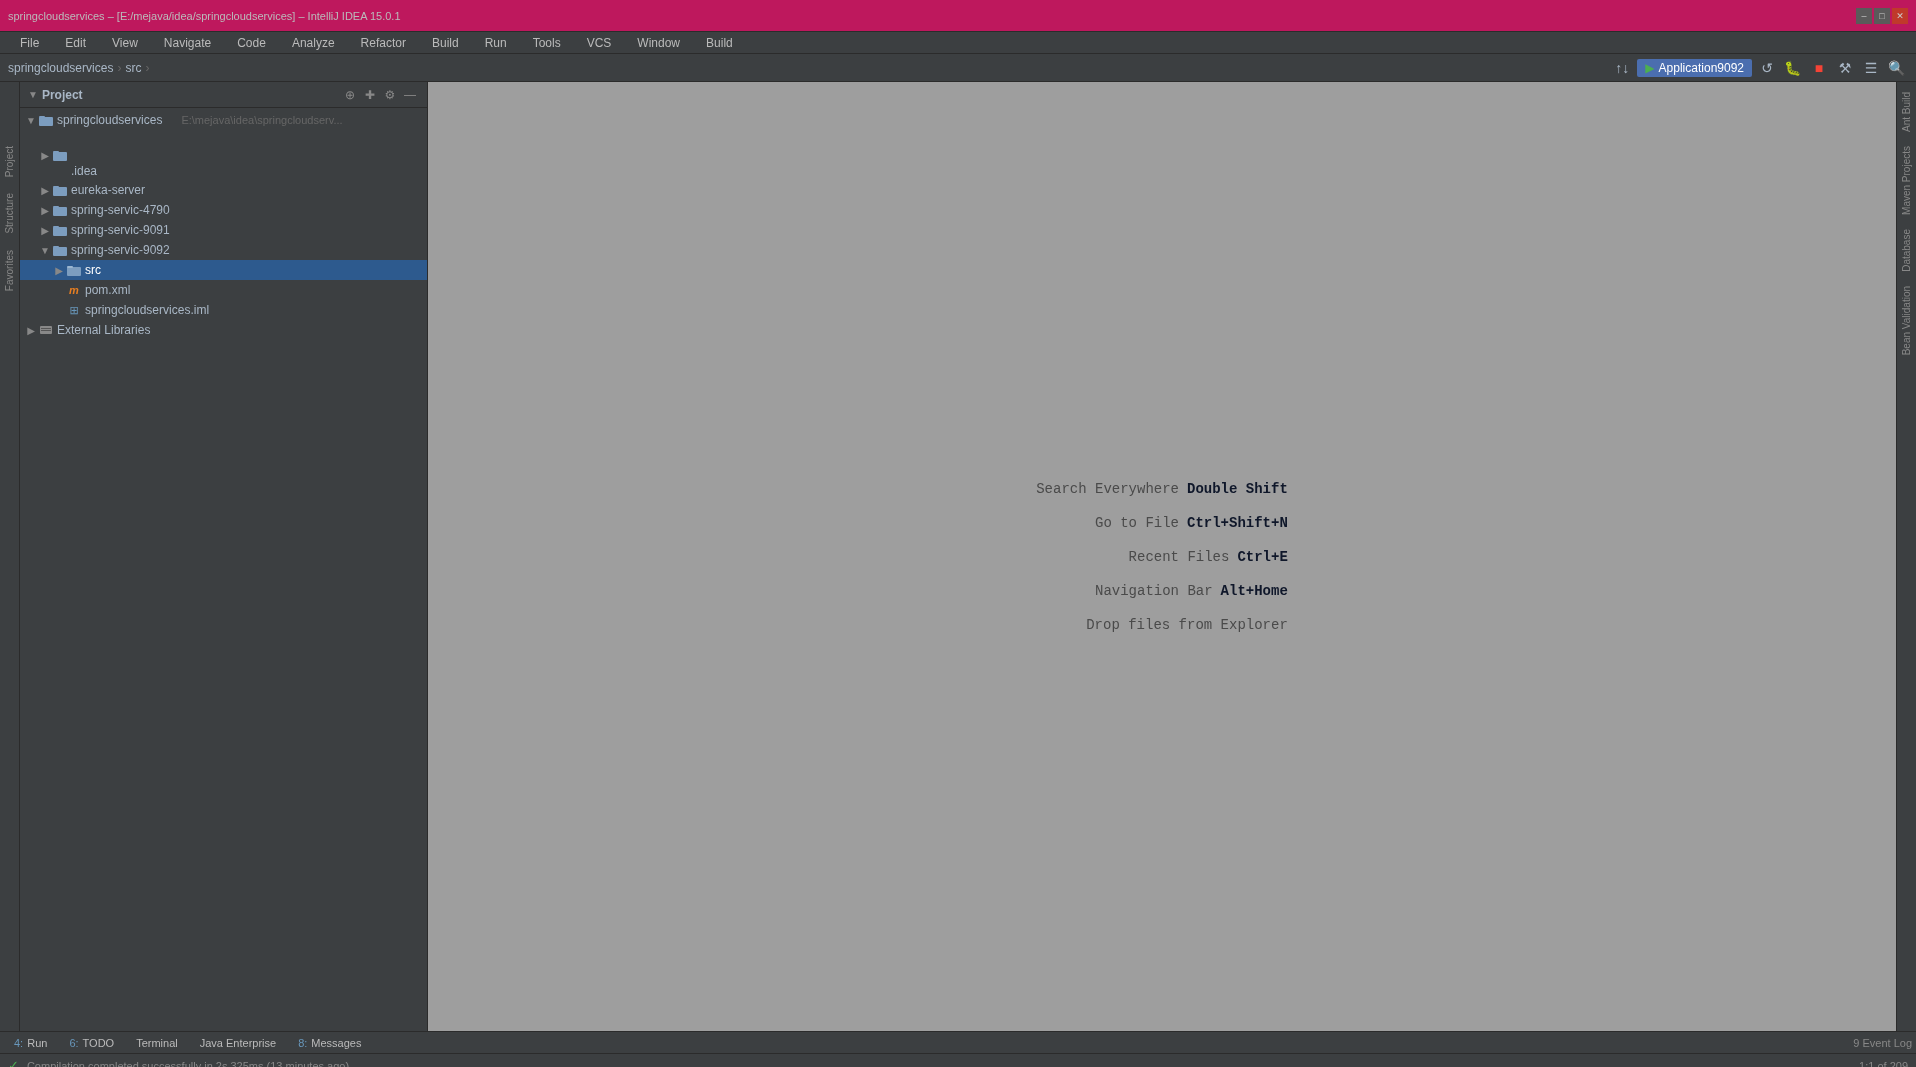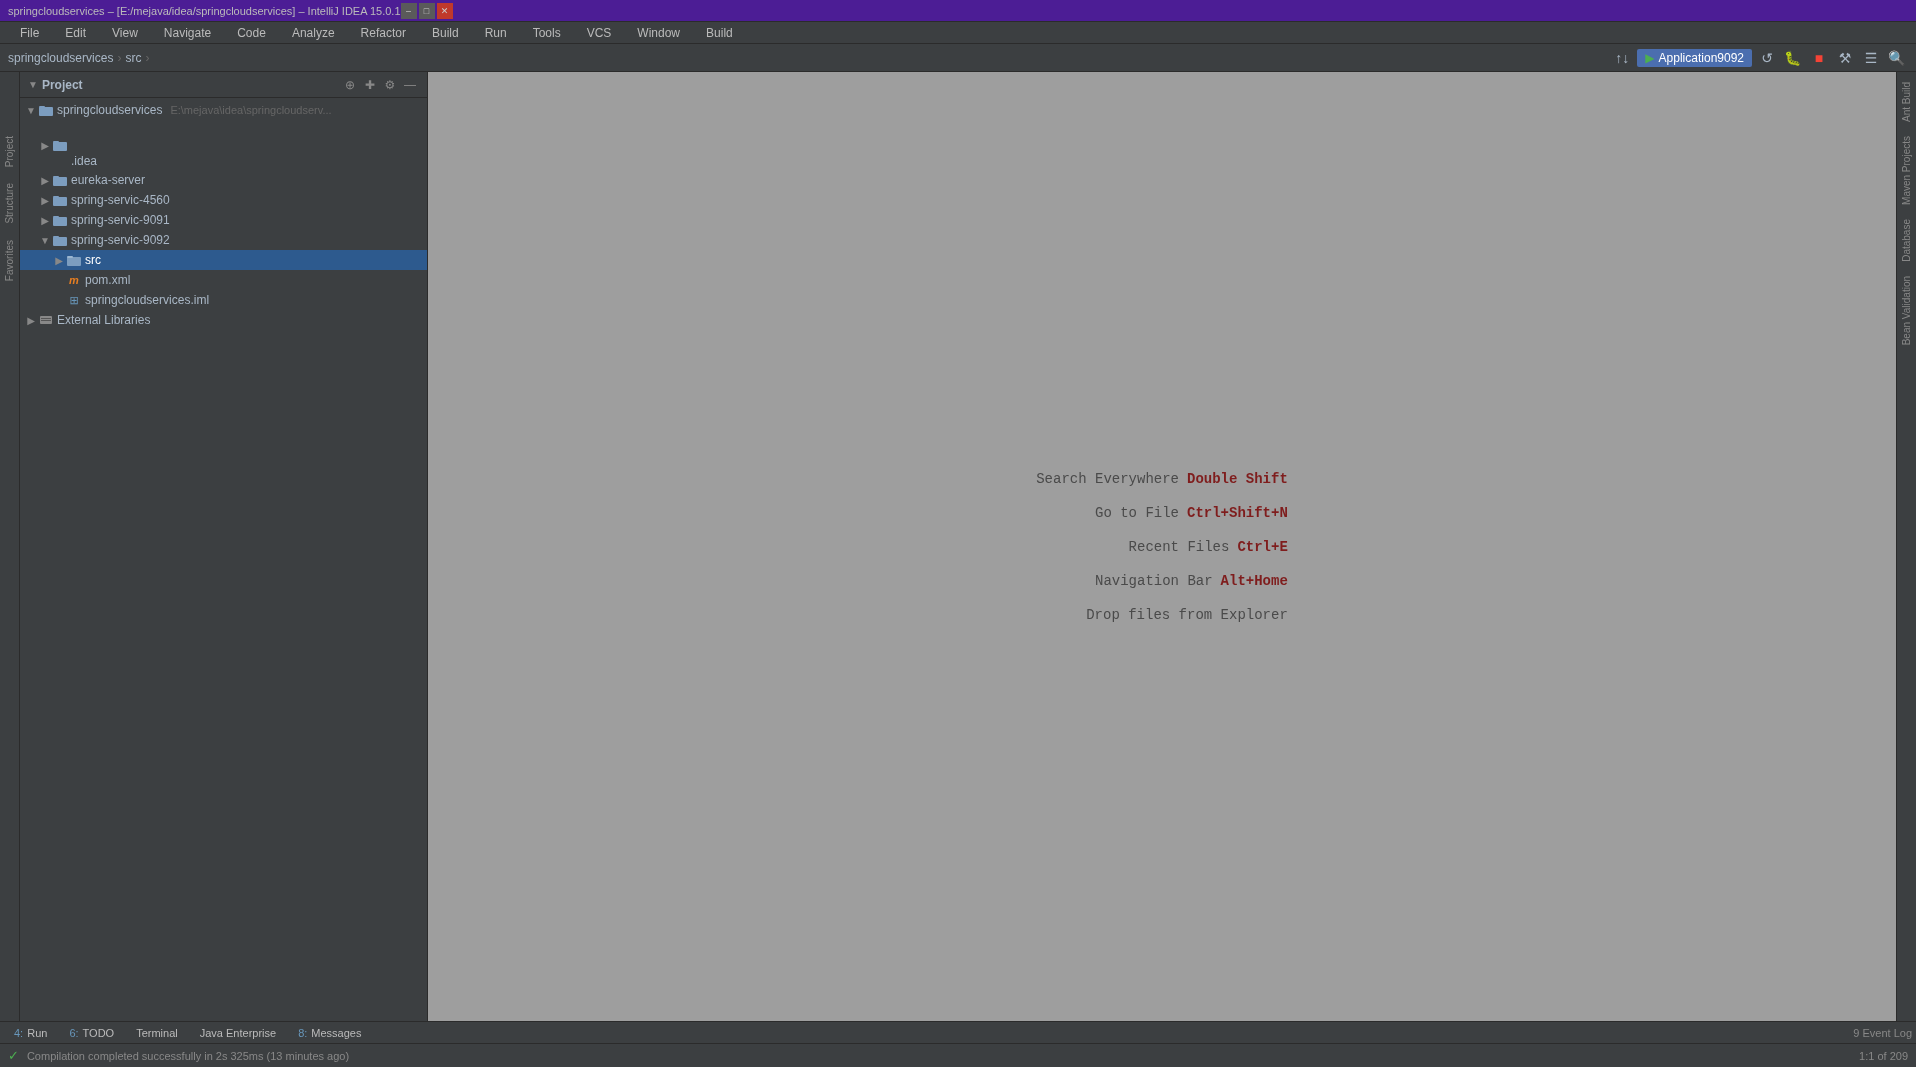--- a/index.html
+++ b/index.html
@@ -9,25 +9,25 @@
       background: #3c3f41;
       color: #a9b7c6;
       width: 1916px;
       height: 1067px;
       overflow: hidden;
       user-select: none;
     }
 
     
     #title-bar {
-      height: 22px;
-      background: #4c1d95;
-      display: flex;
-      align-items: center;
-      justify-content: flex-start;
+      height: 32px;
+      background: #be185d;
+      display: flex;
+      align-items: center;
+      justify-content: space-between;
       padding: 0 8px;
       border-bottom: 1px solid #2b2b2b;
     }
     #title-text {
       font-size: 11px;
       color: #bbbbbb;
     }
     #window-controls {
       display: flex;
       gap: 2px;
@@ -214,21 +214,21 @@
       align-items: flex-end;
     }
     .hint-line {
       font-family: 'Courier New', monospace;
       font-size: 14px;
       display: flex;
       align-items: center;
       gap: 8px;
     }
     .hint-text { color: #4a4a4a; }
-    .hint-shortcut { color: #7f1d1d; font-weight: bold; }
+    .hint-shortcut { color: #0f172a; font-weight: bold; }
 
     
     #right-sidebar {
       width: 20px;
       background: #3c3f41;
       border-left: 1px solid #2b2b2b;
       display: flex;
       flex-direction: column;
       align-items: center;
       padding-top: 4px;
@@ -393,21 +393,21 @@
     <div class="tree-item">
           <span class="tree-indent" style="width: 0px;"></span>
           <span class="tree-arrow">▼</span>
           <span class="tree-icon">
             <svg width="14" height="12" viewBox="0 0 14 12">
               <rect x="0" y="3" width="14" height="9" rx="1" fill="#7c9dbf"></rect>
               <rect x="0" y="2" width="6" height="2" rx="1" fill="#7c9dbf"></rect>
             </svg>
           </span>
           <span style="font-size: 12px;">springcloudservices</span>
-          <span style="color: rgb(102, 102, 102); font-size: 11px; margin-left: 8px;">E:\mejava\idea\springcloudserv...</span>
+          <span style="color: rgb(102, 102, 102); font-size: 11px; margin-left: 19px;">E:\mejava\idea\springcloudserv...</span>
         </div>
         <div class="tree-item">
           <span class="tree-indent" style="width: 14px;"></span>
           <span class="tree-arrow">▶</span>
           <span class="tree-icon">
             <svg width="14" height="12" viewBox="0 0 14 12">
               <rect x="0" y="3" width="14" height="9" rx="1" fill="#7c9dbf"></rect>
               <rect x="0" y="2" width="6" height="2" rx="1" fill="#7c9dbf"></rect>
             </svg>
           </span>
@@ -426,21 +426,21 @@
         </div>
         <div class="tree-item">
           <span class="tree-indent" style="width: 14px;"></span>
           <span class="tree-arrow">▶</span>
           <span class="tree-icon">
             <svg width="14" height="12" viewBox="0 0 14 12">
               <rect x="0" y="3" width="14" height="9" rx="1" fill="#7c9dbf"></rect>
               <rect x="0" y="2" width="6" height="2" rx="1" fill="#7c9dbf"></rect>
             </svg>
           </span>
-          <span style="font-size: 12px;">spring-servic-4560</span>
+          <span style="font-size: 12px;">spring-servic-4790</span>
         </div>
         <div class="tree-item">
           <span class="tree-indent" style="width: 14px;"></span>
           <span class="tree-arrow">▶</span>
           <span class="tree-icon">
             <svg width="14" height="12" viewBox="0 0 14 12">
               <rect x="0" y="3" width="14" height="9" rx="1" fill="#7c9dbf"></rect>
               <rect x="0" y="2" width="6" height="2" rx="1" fill="#7c9dbf"></rect>
             </svg>
           </span>

